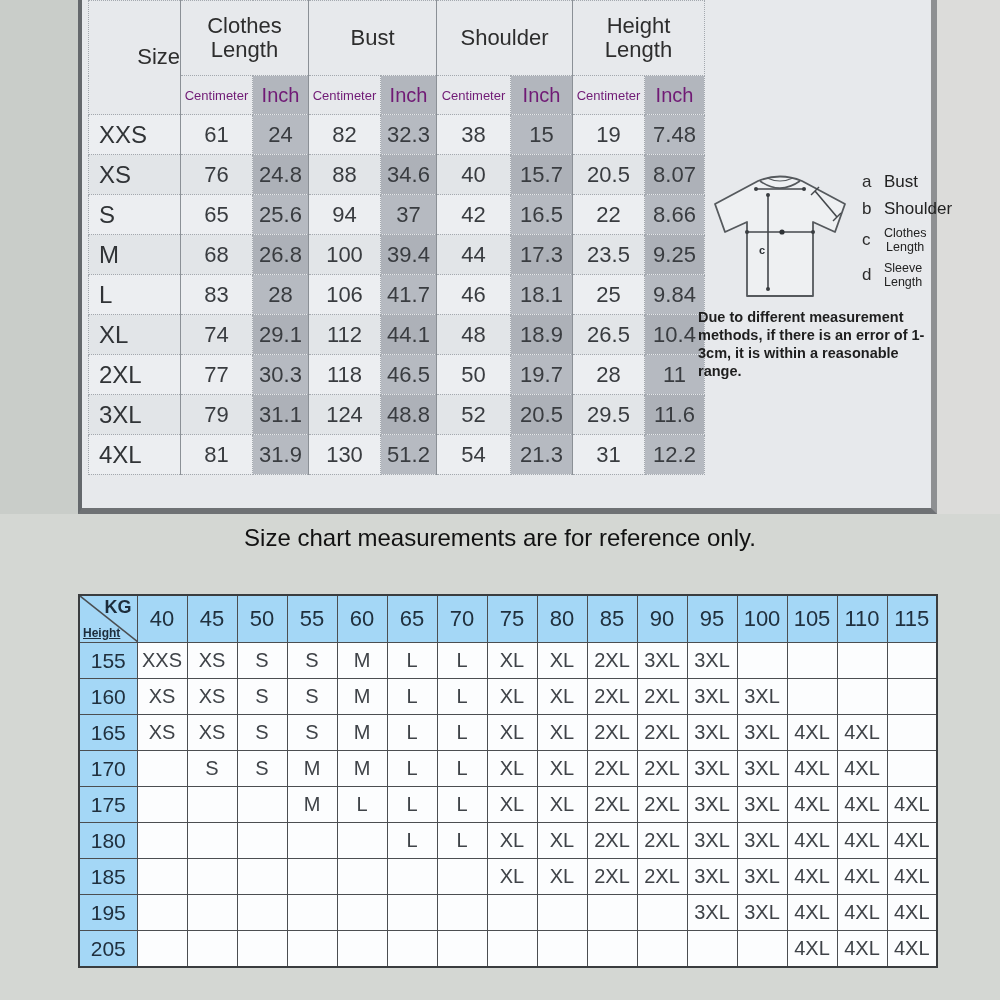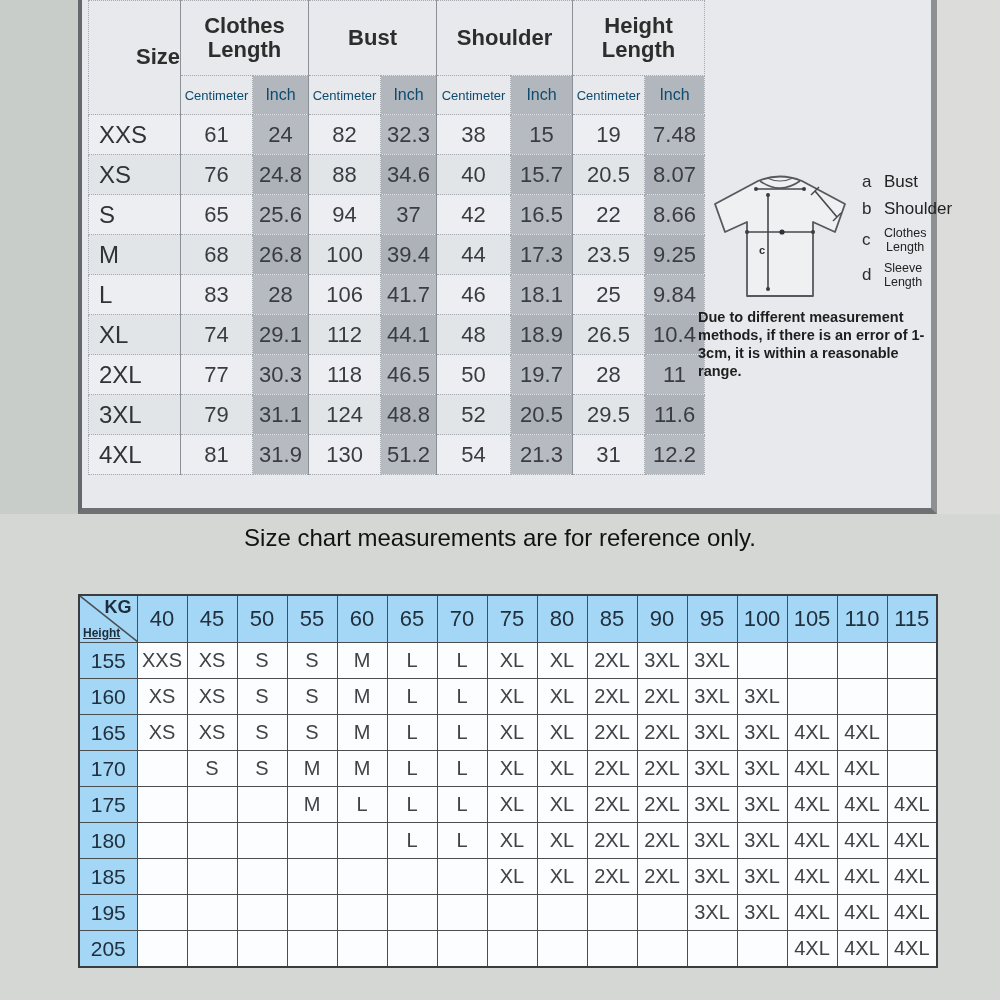--- a/index.html
+++ b/index.html
@@ -9,25 +9,25 @@
   .tr-bg{position:absolute;left:937px;top:0;width:63px;height:514px;background:#dcdcda;}
 
   
   .panel{position:absolute;left:78px;top:0;width:859px;height:514px;box-sizing:border-box;
          background:#e7e9ec;border-left:4px solid #64686c;border-right:6px solid #8e9092;
          border-bottom:6px solid #6e7174;}
 
   #size-table{position:absolute;left:6px;top:0;border-collapse:collapse;table-layout:fixed;width:616px;}
   #size-table th,#size-table td{border:1px dotted #a3a8ae;padding:0;text-align:center;
          overflow:hidden;white-space:normal;}
-  #size-table thead tr:first-child th{height:74px;font-weight:700;font-size:22px;color:#2d2d2d;line-height:1.1;}
+  #size-table thead tr:first-child th{height:74px;font-weight:400;font-size:22px;color:#2d2d2d;line-height:1.1;}
   #size-table th.size-head{font-size:27px;text-align:right;padding-left:12px;}
-  #size-table tr.units th{height:38px;font-weight:400;color:#0c4a6e;}
+  #size-table tr.units th{height:38px;font-weight:400;color:#701a75;}
   #size-table tr.units th.cm{font-size:13px;}
-  #size-table tr.units th.inch{font-size:16px;background:#b2b6bd;}
+  #size-table tr.units th.inch{font-size:20px;background:#b2b6bd;}
   #size-body td{height:39px;font-size:22px;color:#393c40;}
   #size-body td.size-cell{text-align:left;padding-left:10px;font-size:24px;color:#303336;}
   #size-body tr:nth-child(odd) td{background:#eceef1;}
   #size-body tr:nth-child(even) td{background:#e2e5e8;}
   #size-body tr:nth-child(odd) td.inch{background:#b6bac1;}
   #size-body tr:nth-child(even) td.inch{background:#adb1b8;}
   .gsep{border-left:1px solid #8b9096 !important;}
 
   .tshirt-title{position:absolute;left:645px;top:64px;font-size:48px;color:#3a3a3a;letter-spacing:1px;}
   .tshirt-svg{position:absolute;left:616px;top:168px;}

